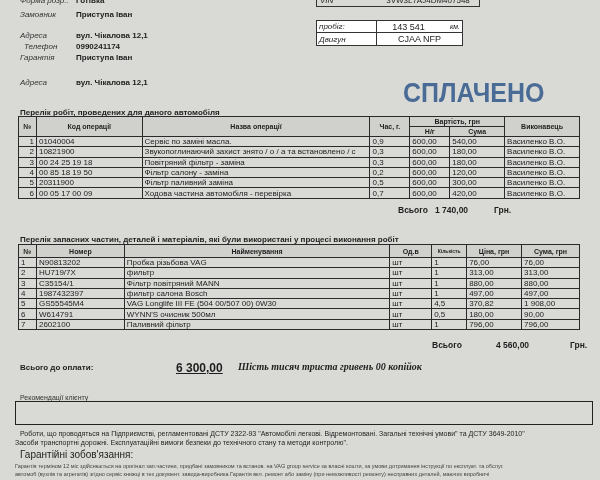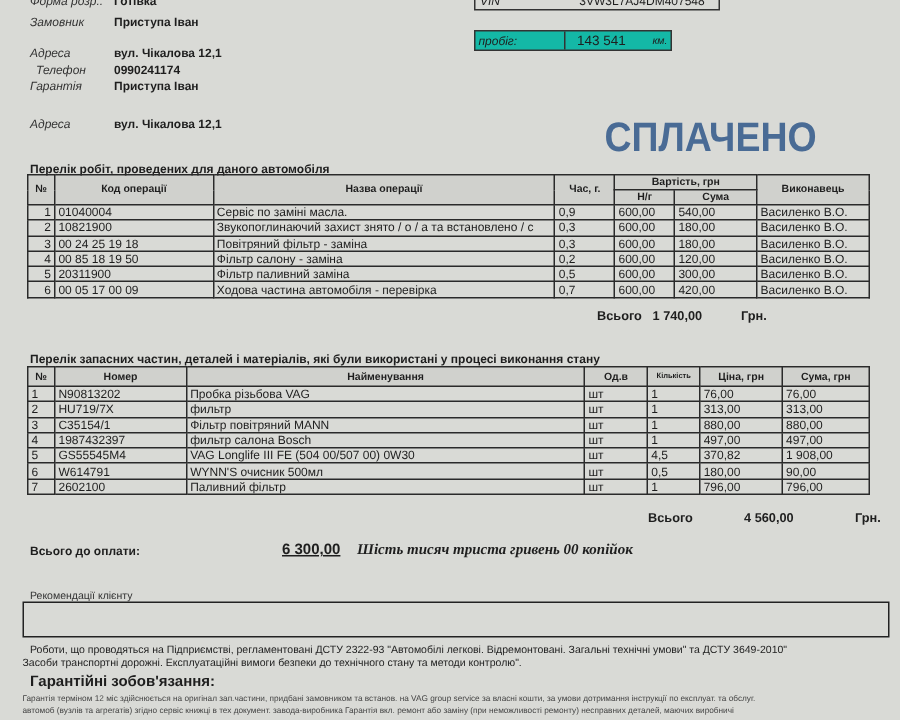--- a/index.html
+++ b/index.html
@@ -8,22 +8,22 @@
     background: #d9dad6;
     font-family: "Liberation Sans", sans-serif;
     color: #1e1e1e;
     position: relative;
     font-size: 8px;
   }
   .abs { position: absolute; }
   .lbl { font-style: italic; color: #333; font-size: 8px; }
   .val { font-size: 8px; font-weight: 600; }
   .car-box {
-    position: absolute; left: 316px; top: 20px; width: 132px;
-    border: 1px solid #333; background: #14b8a6;
+    position: absolute; left: 316px; top: 20px; width: 147px;
+    border: 1px solid #333; background: #ffffff;
   }
   .car-row { display: flex; height: 12px; border-bottom: 1px solid #333; font-size: 8px; align-items: center; }
   .car-row:last-child { border-bottom: none; }
   .car-row .k { width: 60px; padding-left: 2px; font-style: italic; border-right: 1px solid #333; height: 100%; display:flex; align-items:center; }
   .car-row .v { flex: 1; text-align: center; font-size: 9px; }
   .car-row .u { width: 22px; font-style: italic; font-size: 7px; text-align: right; padding-right: 2px; }
   .stamp {
     position: absolute; left: 403px; top: 78px;
     font-size: 25px; font-weight: 900; color: #3a5f8e; letter-spacing: 0px;
     transform: scaleY(1.1); opacity: 0.9;
@@ -63,20 +63,24 @@
   <span style="font-style:italic;width:60px;padding-left:3px;">VIN</span>
   <span style="flex:1;text-align:center;">3VW3L7AJ4DM407548</span>
 </div>
 
 <div class="car-box">
   <div class="car-row">
     <span class="k">пробіг:</span>
     <span class="v">143 541</span>
     <span class="u">км.</span>
   </div>
+  <div class="car-row">
+    <span class="k">Двигун</span>
+    <span class="v">CJAA  NFP</span>
+  </div>
 </div>
 
 <div class="stamp">СПЛАЧЕНО</div>
 
 <div class="section-title" style="left:20px;top:108px;">Перелік робіт, проведених для даного автомобіля</div>
 
 <table style="left:18px;top:116px;width:562px;">
   <colgroup>
     <col style="width:18px">
       <col style="width:106px">
@@ -155,21 +159,21 @@
       <td class="c">420,00</td>
       <td>Василенко В.О.</td>
     </tr>
   </tbody>
 </table>
 
 <div class="total-line" style="left:398px;top:205px;">Всього</div>
 <div class="total-line" style="left:435px;top:205px;">1 740,00</div>
 <div class="total-line" style="left:494px;top:205px;">Грн.</div>
 
-<div class="section-title" style="left:20px;top:235px;">Перелік запасних частин, деталей і матеріалів, які були використані у процесі виконання стану</div>
+<div class="section-title" style="left:20px;top:235px;">Перелік запасних частин, деталей і матеріалів, які були використані у процесі виконання робіт</div>
 
 <table style="left:18px;top:244px;width:562px;">
   <colgroup>
     <col style="width:18px">
       <col style="width:88px">
       <col style="width:266px">
       <col style="width:42px">
     <col style="width:35px">
       <col style="width:55px">
       <col style="width:58px">
@@ -250,26 +254,26 @@
       <td class="c">796,00</td>
     </tr>
   </tbody>
 </table>
 
 <div class="total-line" style="left:432px;top:340px;">Всього</div>
 <div class="total-line" style="left:496px;top:340px;">4 560,00</div>
 <div class="total-line" style="left:570px;top:340px;">Грн.</div>
 
 <div class="abs" style="left:20px;top:363px;font-size:8px;font-weight:600;">Всього до оплати:</div>
-<div class="abs" style="left:188px;top:361px;font-size:10px;font-weight:700;text-decoration:underline;">6 300,00</div>
+<div class="abs" style="left:176px;top:361px;font-size:12px;font-weight:700;text-decoration:underline;">6 300,00</div>
 <div class="abs" style="left:238px;top:361px;font-size:10px;font-weight:700;font-style:italic;font-family:Liberation Serif, serif;">Шість тисяч триста гривень 00 копійок</div>
 
 <div class="abs" style="left:20px;top:394px;font-size:7px;color:#333;">Рекомендації клієнту</div>
 <div class="box" style="left:15px;top:401px;width:578px;height:24px;">
   <span></span>
 </div>
 
 <div class="abs" style="left:20px;top:430px;font-size:7px;white-space:nowrap;">Роботи, що проводяться на Підприємстві, регламентовані ДСТУ 2322-93 "Автомобілі легкові. Відремонтовані. Загальні технічні умови" та ДСТУ 3649-2010"</div>
 <div class="abs" style="left:15px;top:439px;font-size:7px;white-space:nowrap;">Засоби транспортні дорожні. Експлуатаційні вимоги безпеки до технічного стану та методи контролю".</div>
 
-<div class="abs" style="left:20px;top:449px;font-size:10px;font-weight:700;">Гарантійні зобов'язання:</div>
+<div class="abs" style="left:20px;top:449px;font-size:10px;font-weight:400;">Гарантійні зобов'язання:</div>
 <div class="abs small" style="left:15px;top:463px;white-space:nowrap;">Гарантія терміном 12 міс здійснюється на оригінал зап.частини, придбані замовником та встанов. на VAG group service за власні кошти, за умови дотримання інструкції по експлуат. та обслуг.</div>
 <div class="abs small" style="left:15px;top:471px;white-space:nowrap;">автомоб (вузлів та агрегатів) згідно сервіс книжці в тех документ. завода-виробника Гарантія вкл. ремонт або заміну (при неможливості ремонту) несправних деталей, маючих виробничі</div>
 
 </body></html>

